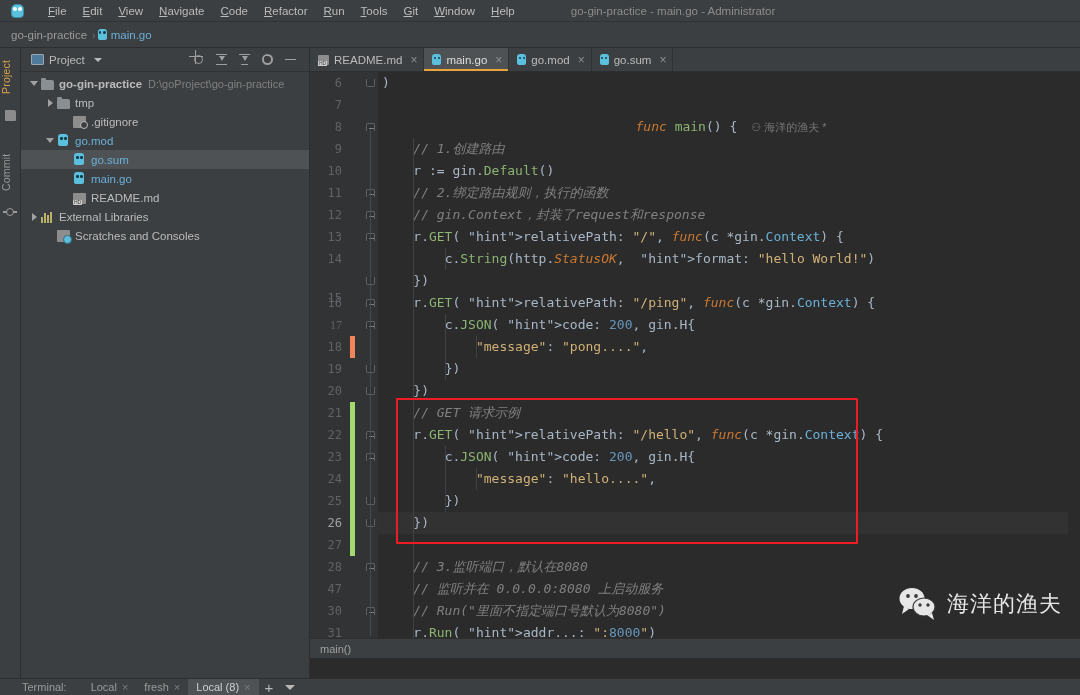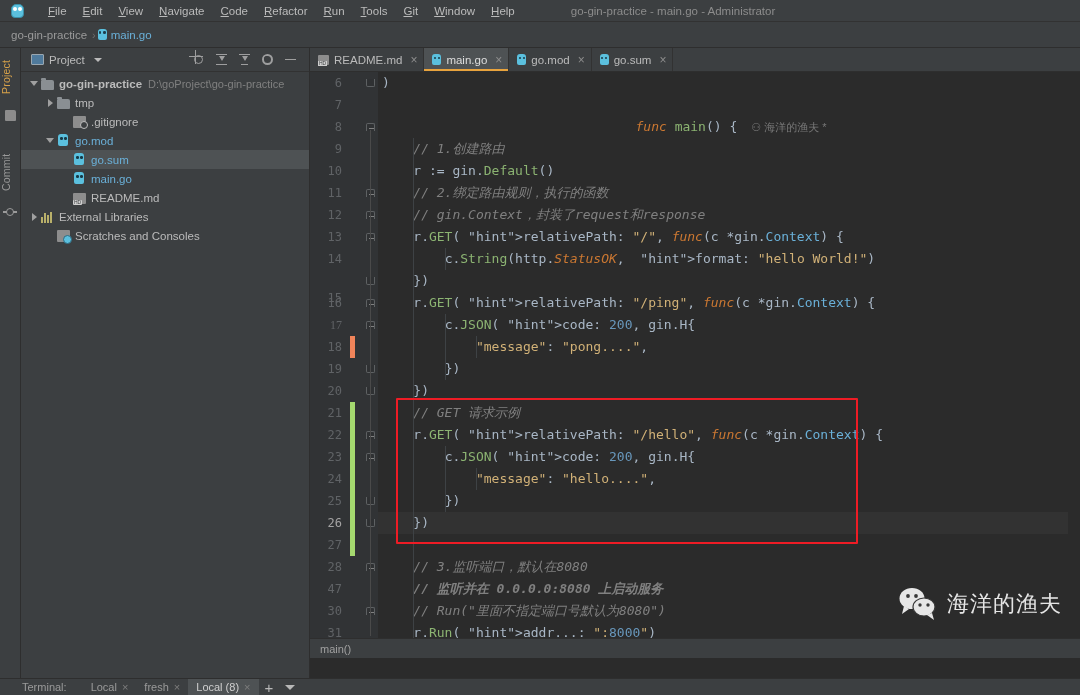--- a/index.html
+++ b/index.html
@@ -531,21 +531,21 @@
           <div class="cl" style="top: 286px;"><span>        </span>})</div>
           <div class="cl" style="top: 308px;"><span>    </span>})</div>
           <div class="cl" style="top: 330px;"><span>    </span><span class="cmt">// GET 请求示例</span></div>
           <div class="cl" style="top: 352px;"><span>    </span>r.<span class="fn">GET</span>( <span class="&lt;span">"hint"</span>&gt;relativePath: <span class="str">"/hello"</span>, <span class="kw">func</span>(c *<span class="ident">gin</span>.<span class="typ">Context</span>) {</div>
           <div class="cl" style="top: 374px;"><span>        </span>c.<span class="fn">JSON</span>( <span class="&lt;span">"hint"</span>&gt;code: <span class="num">200</span>, <span class="ident">gin</span>.H{</div>
           <div class="cl" style="top: 396px;"><span>            </span><span class="str">"message"</span>: <span class="str">"hello...."</span>,</div>
           <div class="cl" style="top: 418px;"><span>        </span>})</div>
           <div class="cl" style="top: 440px;"><span>    </span>})</div>
           <div class="cl" style="top: 462px;"></div>
           <div class="cl" style="top: 484px;"><span>    </span><span class="cmt">// 3.监听端口，默认在8080</span></div>
-          <div class="cl" style="top: 506px; font-weight: bold;"><span>    </span><span class="cmt">// 监听并在 0.0.0.0:8080 上启动服务</span></div>
+          <div class="cl" style="top: 506px;"><span>    </span><span class="cmt">// 监听并在 0.0.0.0:8080 上启动服务</span></div>
           <div class="cl" style="top: 528px;"><span>    </span><span class="cmt">// Run("里面不指定端口号默认为8080")</span></div>
           <div class="cl" style="top: 550px;"><span>    </span>r.<span class="fn err-underline">Run</span>( <span class="&lt;span">"hint"</span>&gt;addr...: <span class="str">":<span class="num">8000</span>"</span>)</div>
           <div class="indent-guide" style="left: 35.28px; top: 66px; height: 506px;"></div>
           <div class="indent-guide" style="left: 66.56px; top: 176px; height: 22px;"></div>
           <div class="indent-guide" style="left: 66.56px; top: 242px; height: 66px;"></div>
           <div class="indent-guide" style="left: 97.84px; top: 264px; height: 22px;"></div>
           <div class="indent-guide" style="left: 66.56px; top: 374px; height: 66px;"></div>
           <div class="indent-guide" style="left: 97.84px; top: 396px; height: 22px;"></div>
         </div>
       <div class="redbox" id="redbox" style="left: 86px; top: 326px; width: 462px; height: 146px; border-color: rgb(238, 28, 37);"></div>

